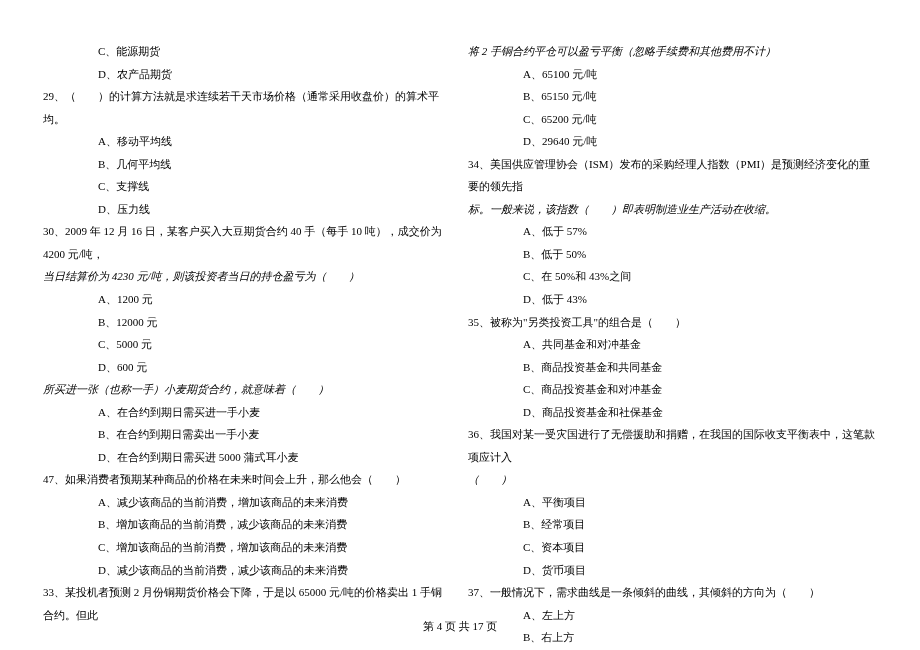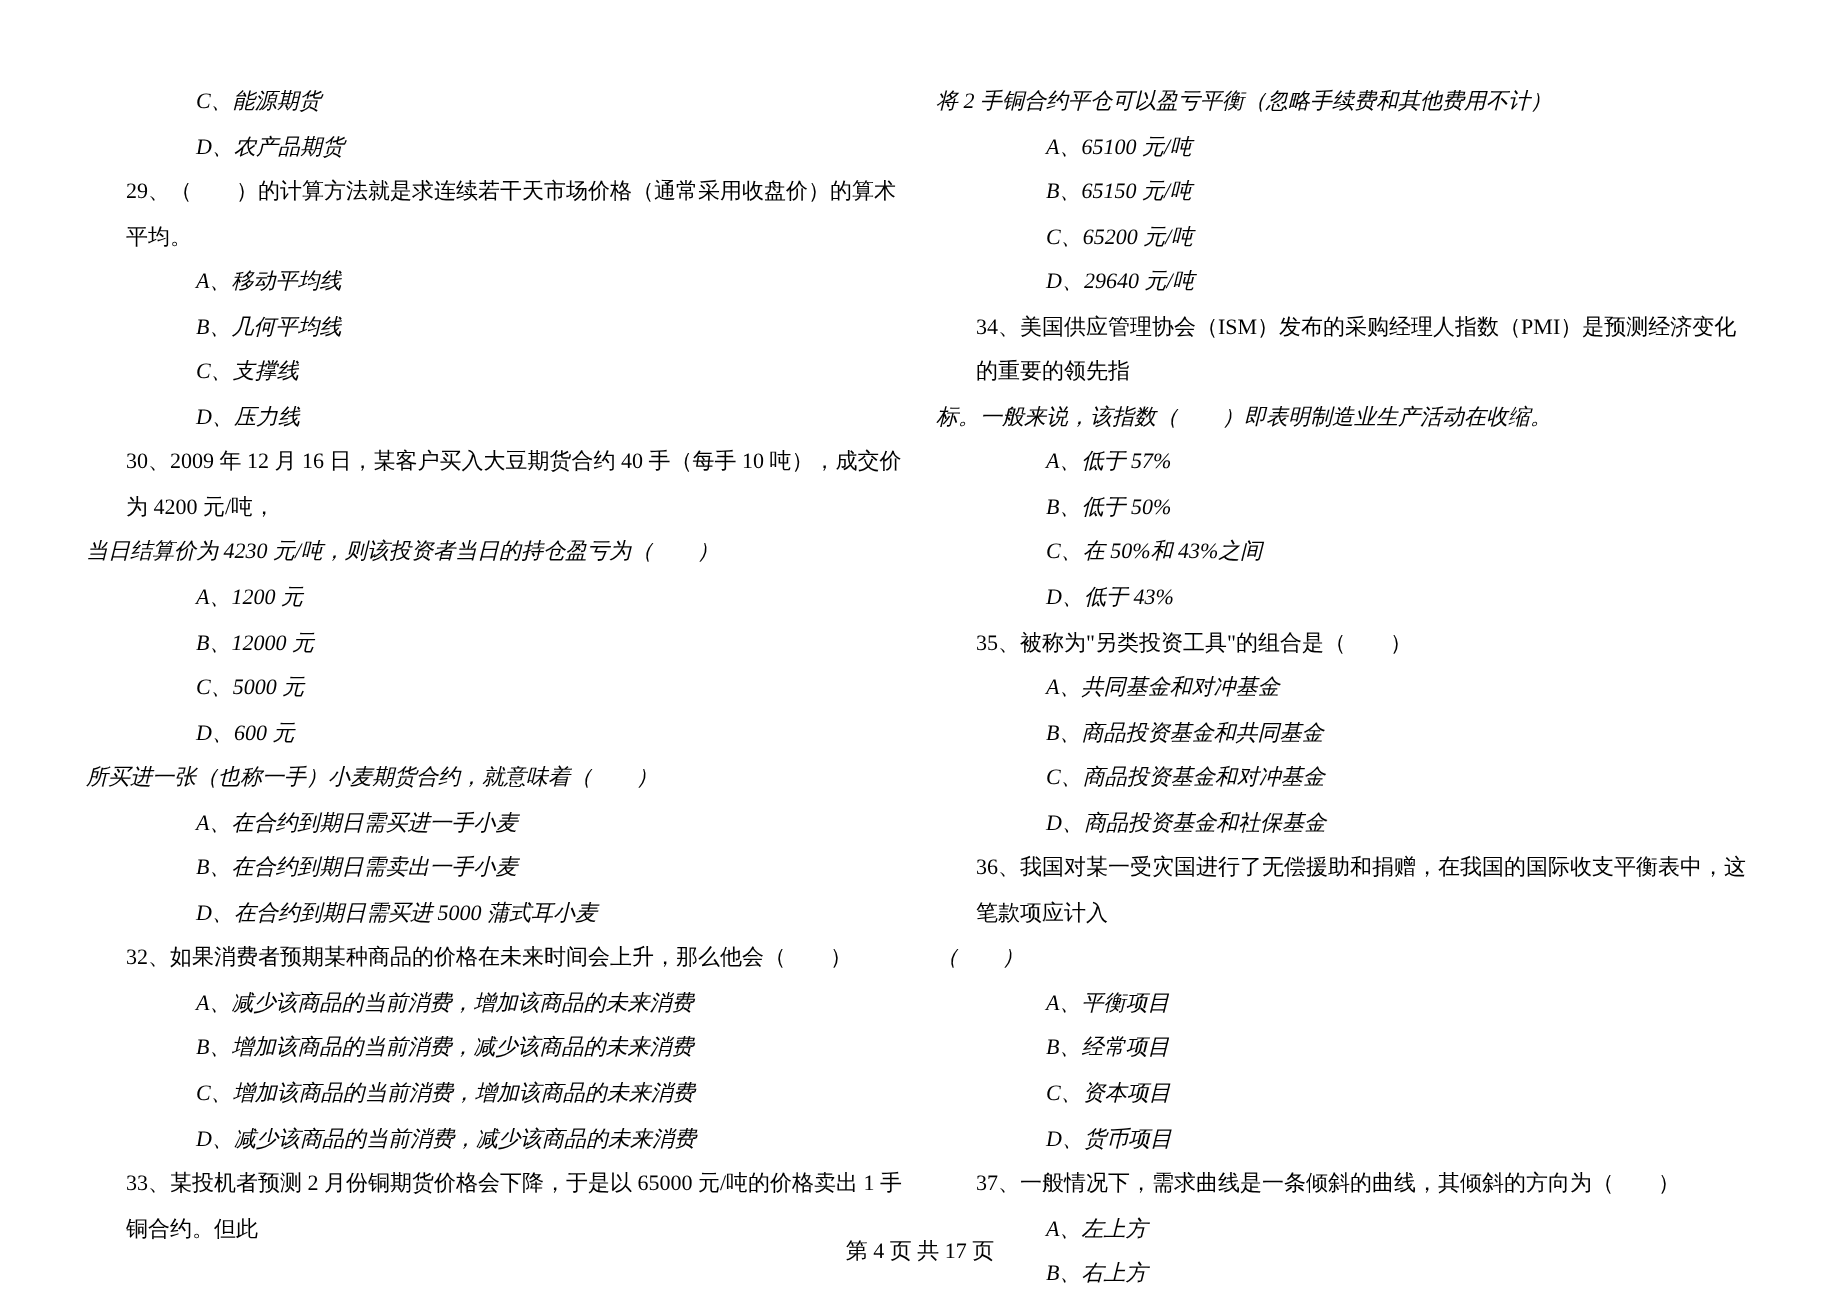--- a/index.html
+++ b/index.html
@@ -14,25 +14,23 @@
       padding: 40px 35px 25px 35px;
       position: relative;
       line-height: 2.05;
     }
     .col {
       width: 50%;
       padding: 0 8px;
     }
     .opt {
       padding-left: 55px;
-      font-style: italic;
     }
     .q {
       text-indent: 0;
-      margin-left: 20px;
     }
     .q-cont {
       text-indent: 0;
       font-style: italic;
     }
     .footer {
       position: absolute;
       bottom: 12px;
       left: 0;
       width: 100%;
@@ -54,21 +52,21 @@
   <div class="q">30、2009 年 12 月 16 日，某客户买入大豆期货合约 40 手（每手 10 吨），成交价为 4200 元/吨，</div>
   <div class="q-cont">当日结算价为 4230 元/吨，则该投资者当日的持仓盈亏为（　　）</div>
   <div class="opt">A、1200 元</div>
   <div class="opt">B、12000 元</div>
   <div class="opt">C、5000 元</div>
   <div class="opt">D、600 元</div>
   <div class="q-cont">所买进一张（也称一手）小麦期货合约，就意味着（　　）</div>
   <div class="opt">A、在合约到期日需买进一手小麦</div>
   <div class="opt">B、在合约到期日需卖出一手小麦</div>
   <div class="opt">D、在合约到期日需买进 5000 蒲式耳小麦</div>
-  <div class="q">32、如果消费者预期某种商品的价格在未来时间会上升，那么他会（　　）</div>
+  <div class="q">47、如果消费者预期某种商品的价格在未来时间会上升，那么他会（　　）</div>
   <div class="opt">A、减少该商品的当前消费，增加该商品的未来消费</div>
   <div class="opt">B、增加该商品的当前消费，减少该商品的未来消费</div>
   <div class="opt">C、增加该商品的当前消费，增加该商品的未来消费</div>
   <div class="opt">D、减少该商品的当前消费，减少该商品的未来消费</div>
   <div class="q">33、某投机者预测 2 月份铜期货价格会下降，于是以 65000 元/吨的价格卖出 1 手铜合约。但此</div>
 
 </div>
 
 <div class="col">
   <div class="q-cont">将 2 手铜合约平仓可以盈亏平衡（忽略手续费和其他费用不计）</div>

